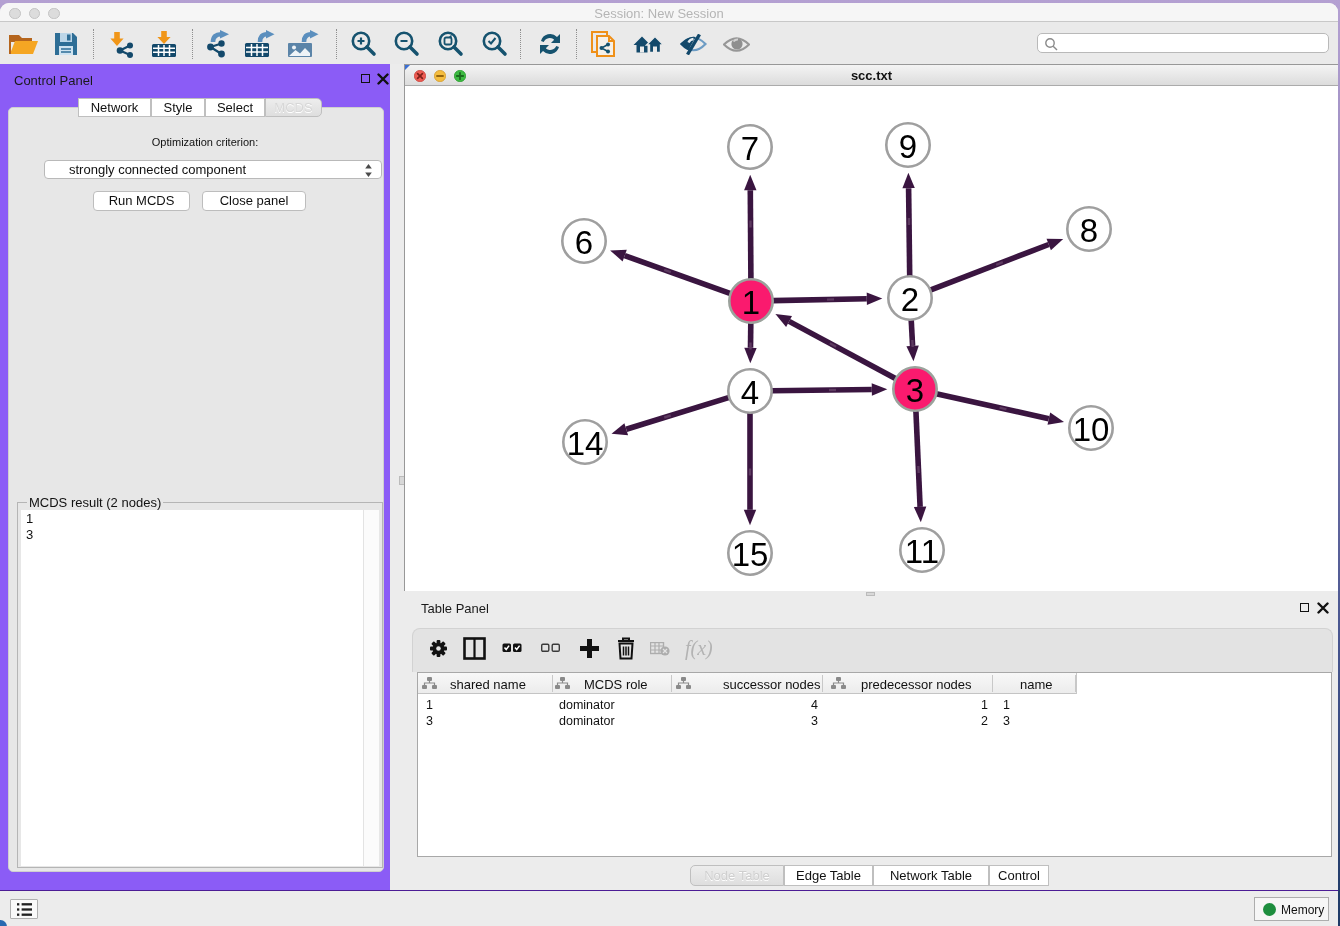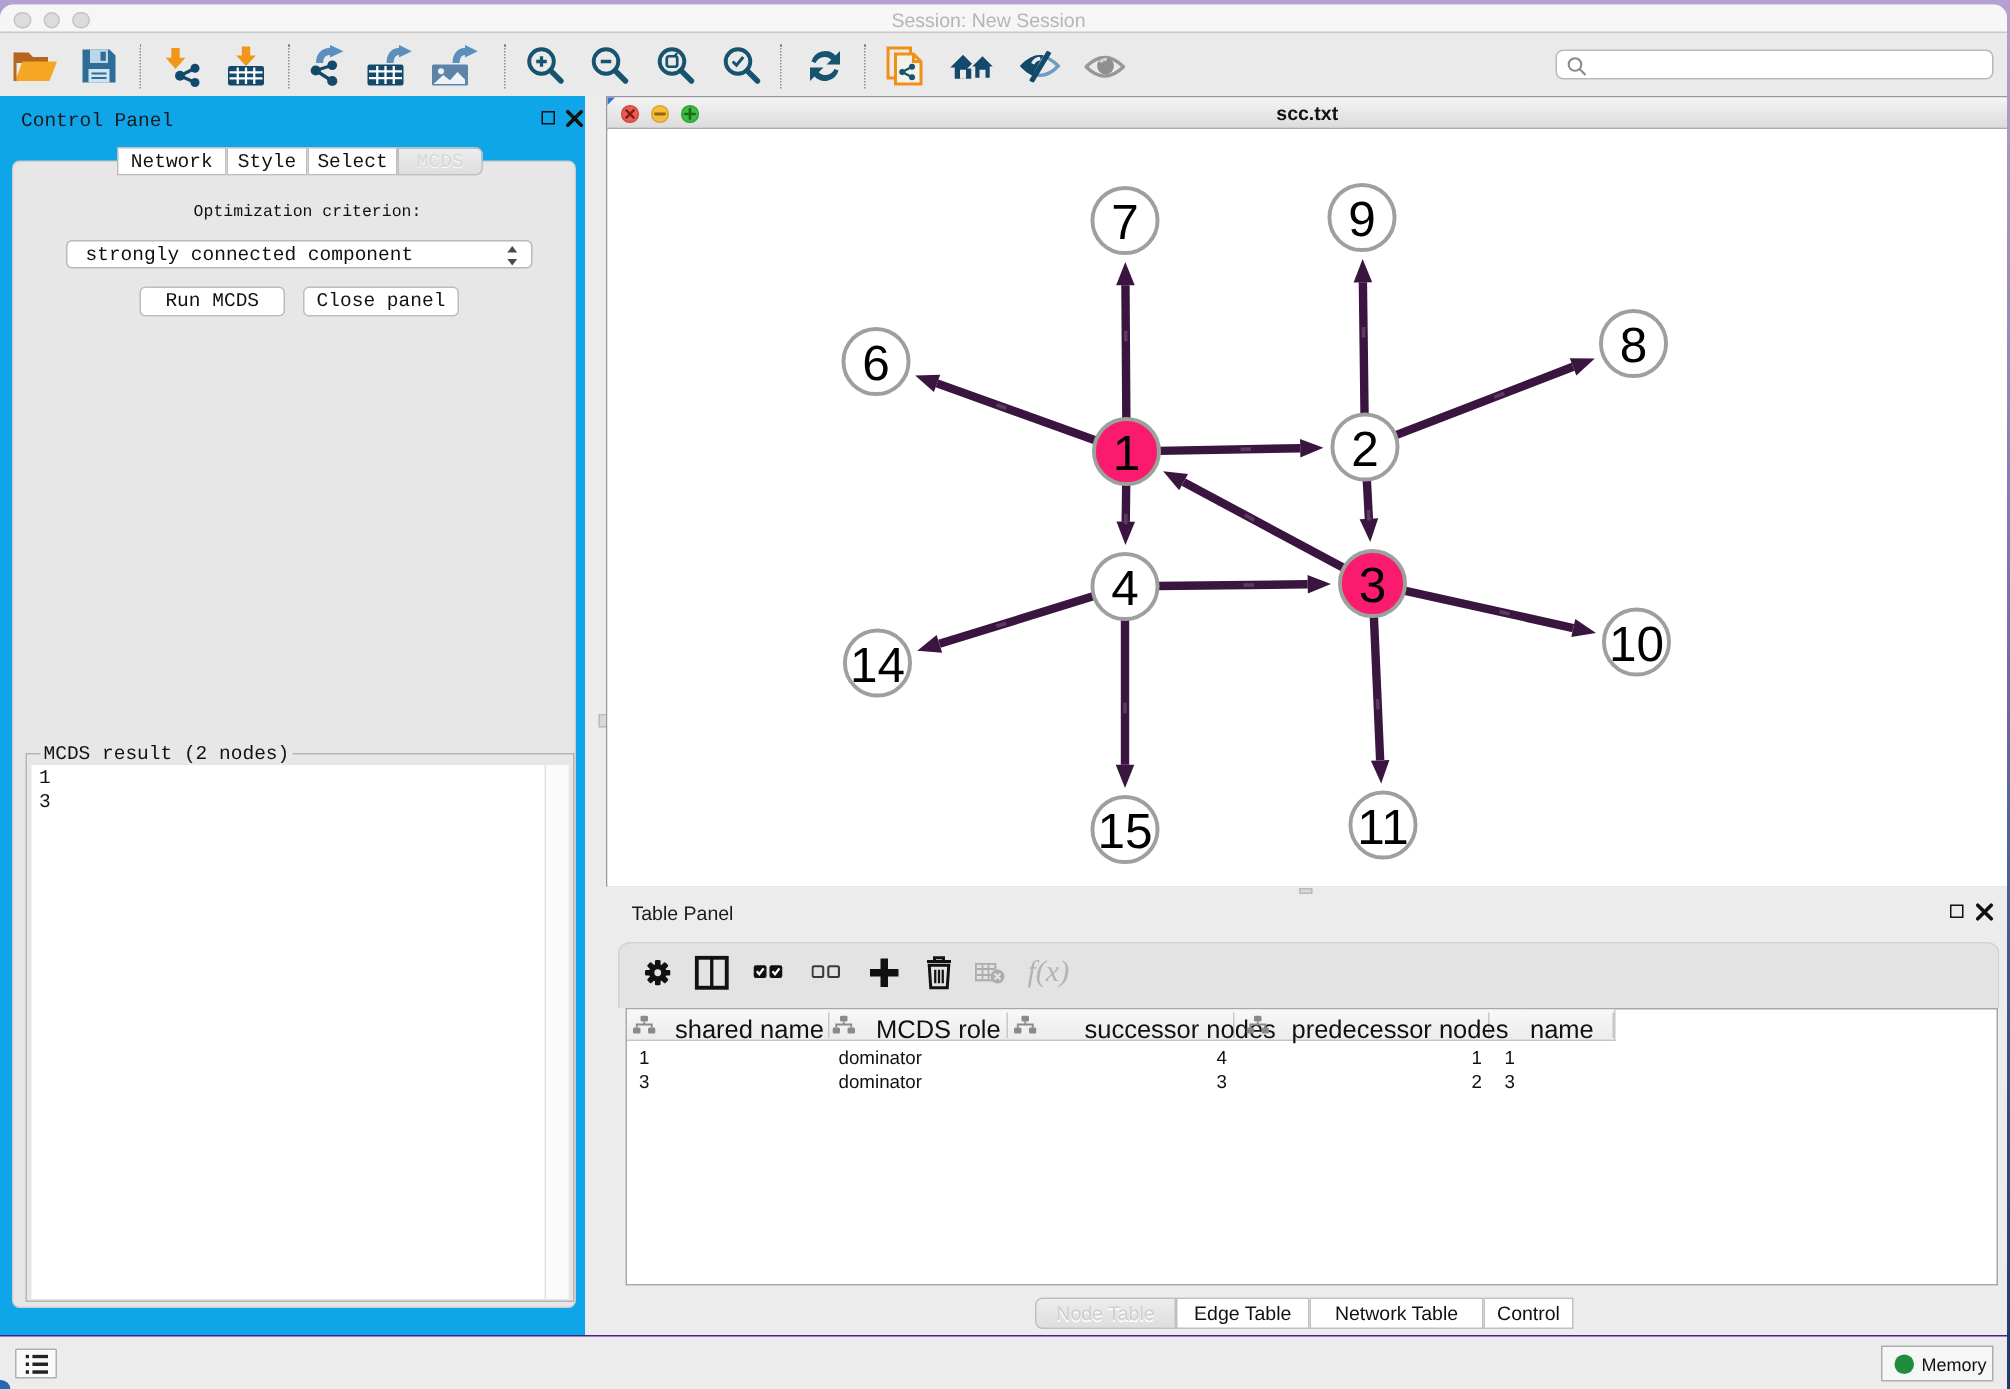--- a/index.html
+++ b/index.html
@@ -8,28 +8,28 @@
 
 #tbar{position:absolute;left:0;top:0;width:100%;height:19px;background:#f6f6f6;border-bottom:1px solid #c8c8c8;}
 .tl{position:absolute;top:4.5px;width:11.5px;height:11.5px;border-radius:50%;background:#dcdcdc;border:1px solid #c3c3c3;}
 #ttitle{position:absolute;top:3px;left:0;width:1318px;text-align:center;color:#b5b5b5;font-size:13px;}
 
 #toolbar{position:absolute;left:0;top:19px;width:100%;height:42px;background:#eaeaea;}
 .sep{position:absolute;top:7px;height:30px;width:0;border-left:1px dotted #8f8f8f;}
 .tbi{position:absolute;top:8px;}
 #search{position:absolute;left:1037px;top:11px;width:292px;height:20px;background:#fff;border:1px solid #b9b9b9;border-radius:5px;}
 
-#cpanel{position:absolute;left:0;top:61px;width:390px;height:826px;background:#0ea5e9;font-family:Liberation Mono, monospace;}
+#cpanel{position:absolute;left:0;top:61px;width:390px;height:826px;background:#8b5cf6;}
 #cptitle{position:absolute;left:14px;top:9px;font-size:13px;color:#1a1a1a;}
 .flt{position:absolute;width:9px;height:9px;border:1.6px solid #111;background:transparent;}
 #tabs{position:absolute;left:78px;top:34px;height:19px;}
 .tab{position:absolute;top:0;height:19px;background:#fff;border:1px solid #bfbfbf;font-size:13px;color:#111;text-align:center;line-height:18px;}
 #tabc{position:absolute;left:8px;top:43px;width:376px;height:765px;background:#e7e7e7;border:1px solid #cfcfcf;border-radius:5px;}
 #optlab{position:absolute;left:10px;top:72px;width:100%;text-align:center;font-size:11px;color:#111;}
-#combo{position:absolute;left:44px;top:96px;width:311px;height:19px;background:#fff;border:1px solid #b9b9b9;border-radius:4px;font-size:13px;line-height:17px;padding-left:12px;color:#111;}
+#combo{position:absolute;left:44px;top:96px;width:338px;height:19px;background:#fff;border:1px solid #b9b9b9;border-radius:4px;font-size:13px;line-height:17px;padding-left:24px;color:#111;}
 .btn{position:absolute;top:127px;height:20px;background:#fff;border:1px solid #bdbdbd;border-radius:4px;font-size:13px;text-align:center;line-height:18px;color:#111;}
 #fldset{position:absolute;left:17px;top:438px;width:366px;height:366px;border:1px solid #b5b5b5;}
 #fldlegend{position:absolute;left:9px;top:-8px;background:#e7e7e7;font-size:13px;padding:0 2px;color:#111;}
 #fldwhite{position:absolute;left:3px;top:7px;width:358px;height:356px;background:#fff;overflow:hidden;}
 #fldtext{position:absolute;left:5px;top:1px;font-size:13px;line-height:16px;color:#111;}
 #fldsb{position:absolute;right:0;top:0;width:16px;height:100%;background:#fbfbfb;border-left:1px solid #e3e3e3;}
 
 #vdiv{position:absolute;left:390px;top:61px;width:15px;height:826px;background:#ececec;}
 #vgrip{position:absolute;left:9px;top:412px;width:6px;height:9px;background:#d8d8d8;border:1px solid #bbb;}
 #hdiv{position:absolute;left:405px;top:588px;width:935px;height:6px;background:#ececec;}
@@ -40,21 +40,21 @@
 #nettitle{position:absolute;top:3px;width:100%;text-align:center;font-size:13px;font-weight:bold;color:#111;}
 .mac{position:absolute;top:5px;width:11.5px;height:11.5px;border-radius:50%;}
 #corner{position:absolute;left:0;top:0;width:0;height:0;border-top:5px solid #3b6fd4;border-right:5px solid transparent;}
 #canvas{position:absolute;left:0;top:22px;width:933px;height:504px;background:#fff;}
 
 #tpanel{position:absolute;left:405px;top:594px;width:935px;height:293px;background:#ececec;}
 #tptitle{position:absolute;left:16px;top:4px;font-size:13px;color:#1a1a1a;}
 #ttool{position:absolute;left:7px;top:31px;width:921px;height:44px;background:#e3e3e3;border:1px solid #d2d2d2;border-radius:8px 8px 0 0;border-bottom:none;}
 #tblbox{position:absolute;left:12px;top:75px;width:915px;height:185px;background:#fff;border:1px solid #a8a8a8;}
 #thead{position:absolute;left:0;top:0;width:659px;height:21px;background:linear-gradient(180deg,#f8f8f8,#ececec);border-bottom:1px solid #c4c4c4;border-right:1px solid #c8c8c8;}
-.th{position:absolute;top:0;height:21px;font-size:17px;color:#111;}
+.th{position:absolute;top:0;height:21px;font-size:13px;color:#111;}
 .thsep{position:absolute;top:2px;height:17px;width:0;border-left:1px solid #c8c8c8;}
 .hico{position:absolute;top:4px;}
 .td{position:absolute;font-size:12.5px;color:#111;height:16px;line-height:16px;}
 #btabs{position:absolute;left:285px;top:268px;height:21px;}
 .btab{position:absolute;top:0;height:21px;background:#fff;border:1px solid #bfbfbf;font-size:13px;color:#111;text-align:center;line-height:19px;}
 
 #sbar{position:absolute;left:0;top:887px;width:100%;height:36px;background:#ececec;border-top:1px solid #4c1d95;}
 #sbtn{position:absolute;left:10px;top:8px;width:28px;height:20px;background:#fafafa;border:1px solid #b0b0b0;border-radius:1px;}
 #mem{position:absolute;right:9px;top:6px;width:75px;height:24px;background:#f6f6f6;border:1px solid #adadad;font-size:13px;color:#111;}
 </style></head>

